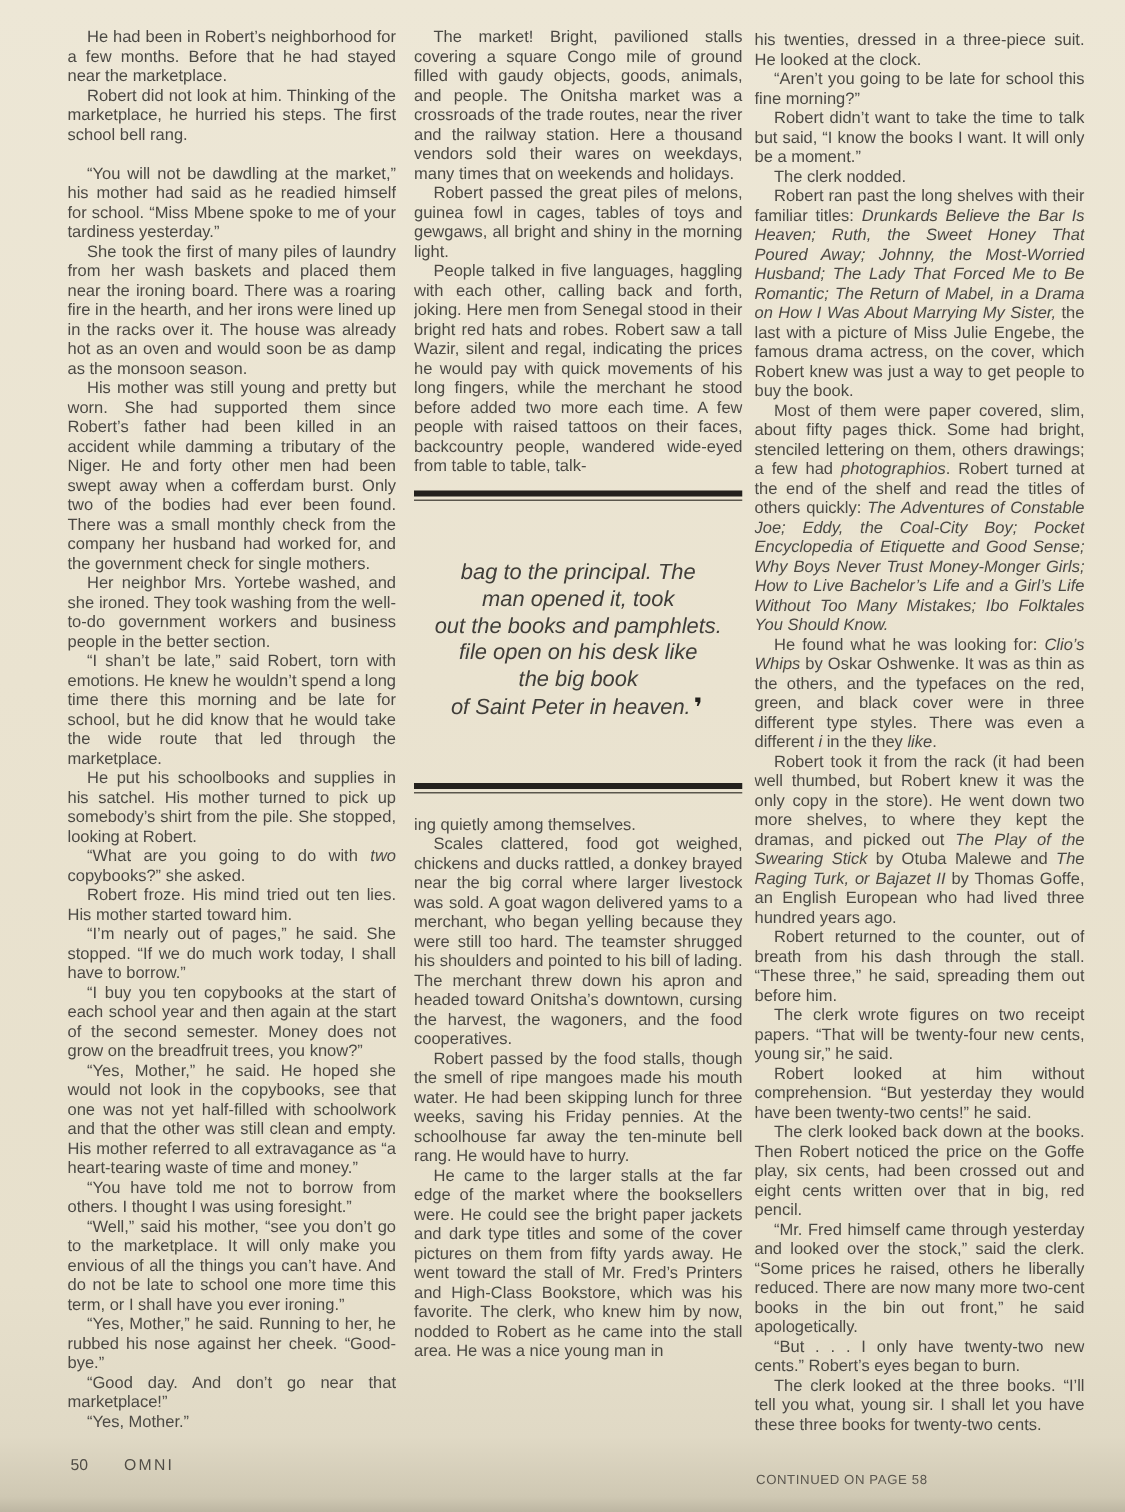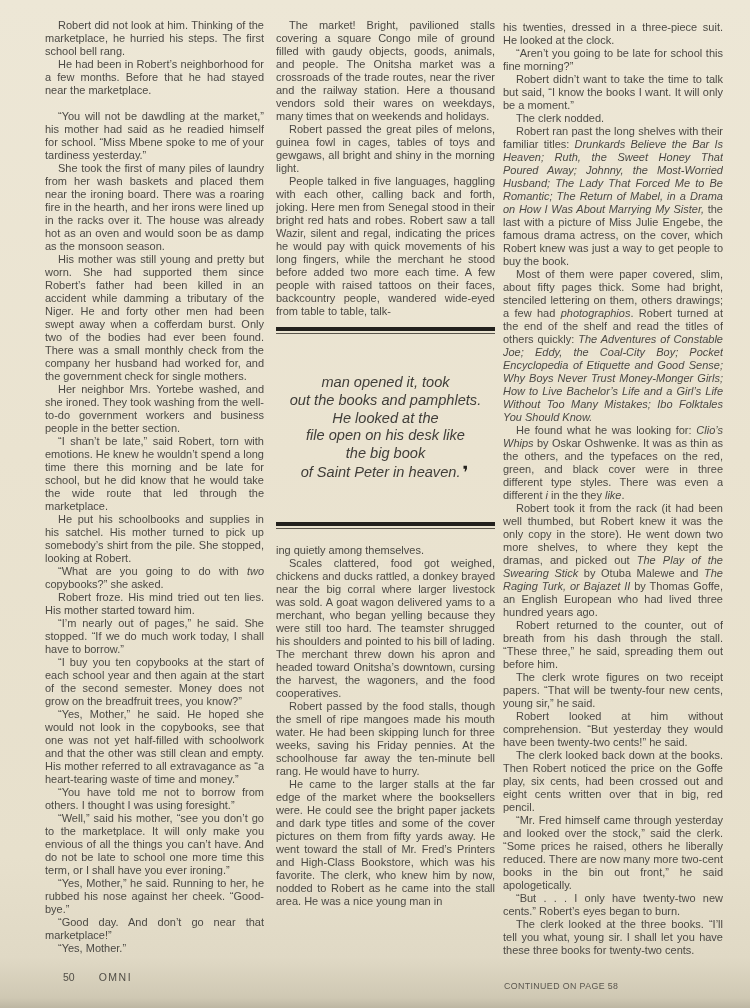--- a/index.html
+++ b/index.html
@@ -27,36 +27,36 @@
     margin-top:40px;text-align:center;font-style:italic;
     font-size:14.6px;line-height:17.8px;color:#403e39;text-indent:0;
   }
   .pq-line{text-indent:0;}
   .qmark{
     font-family:"DejaVu Sans",sans-serif;font-style:normal;font-weight:bold;
     font-size:17px;line-height:1;color:#23211d;padding:0 2px;position:relative;top:1px;
   }
   #col2-bottom{margin-top:15px;}
   .footer-left{
-    position:absolute;left:63px;top:971px;font-size:10.5px;color:#504d46;
+    position:absolute;left:47px;top:971px;font-size:10.5px;color:#504d46;
   }
   .footer-left .mag{margin-left:24px;letter-spacing:1.5px;}
   .footer-right{
     position:absolute;left:504px;top:981px;font-size:8.8px;
     letter-spacing:0.4px;color:#5a564e;
   }
 </style>
 </head>
 <body>
 
 <div class="page">
 
   <div class="col" id="col1">
+      <p class="para"><span>He had been in Robert’s neighborhood for a few months. Before that he had stayed near the marketplace.</span></p>
       <p class="para"><span>Robert did not look at him. Thinking of the marketplace, he hurried his steps. The first school bell rang.</span></p>
-      <p class="para"><span>He had been in Robert’s neighborhood for a few months. Before that he had stayed near the marketplace.</span></p>
       <p class="para spaced"><span>“You will not be dawdling at the market,” his mother had said as he readied himself for school. “Miss Mbene spoke to me of your tardiness yesterday.”</span></p>
       <p class="para"><span>She took the first of many piles of laundry from her wash baskets and placed them near the ironing board. There was a roaring fire in the hearth, and her irons were lined up in the racks over it. The house was already hot as an oven and would soon be as damp as the monsoon season.</span></p>
       <p class="para"><span>His mother was still young and pretty but worn. She had supported them since Robert’s father had been killed in an accident while damming a tributary of the Niger. He and forty other men had been swept away when a cofferdam burst. Only two of the bodies had ever been found. There was a small monthly check from the company her husband had worked for, and the government check for single mothers.</span></p>
       <p class="para"><span>Her neighbor Mrs. Yortebe washed, and she ironed. They took washing from the well-to-do government workers and business people in the better section.</span></p>
       <p class="para"><span>“I shan’t be late,” said Robert, torn with emotions. He knew he wouldn’t spend a long time there this morning and be late for school, but he did know that he would take the wide route that led through the marketplace.</span></p>
       <p class="para"><span>He put his schoolbooks and supplies in his satchel. His mother turned to pick up somebody’s shirt from the pile. She stopped, looking at Robert.</span></p>
       <p class="para"><span>“What are you going to do with </span><em>two</em><span> copybooks?” she asked.</span></p>
       <p class="para"><span>Robert froze. His mind tried out ten lies. His mother started toward him.</span></p>
       <p class="para"><span>“I’m nearly out of pages,” he said. She stopped. “If we do much work today, I shall have to borrow.”</span></p>
       <p class="para"><span>“I buy you ten copybooks at the start of each school year and then again at the start of the second semester. Money does not grow on the breadfruit trees, you know?”</span></p>
@@ -69,23 +69,23 @@
     </div>
 
   <div class="col" id="col2">
     <div id="col2-top">
         <p class="para"><span>The market! Bright, pavilioned stalls covering a square Congo mile of ground filled with gaudy objects, goods, animals, and people. The Onitsha market was a crossroads of the trade routes, near the river and the railway station. Here a thousand vendors sold their wares on weekdays, many times that on weekends and holidays.</span></p>
         <p class="para"><span>Robert passed the great piles of melons, guinea fowl in cages, tables of toys and gewgaws, all bright and shiny in the morning light.</span></p>
         <p class="para"><span>People talked in five languages, haggling with each other, calling back and forth, joking. Here men from Senegal stood in their bright red hats and robes. Robert saw a tall Wazir, silent and regal, indicating the prices he would pay with quick movements of his long fingers, while the merchant he stood before added two more each time. A few people with raised tattoos on their faces, backcountry people, wandered wide-eyed from table to table, talk-</span></p>
       </div>
     <div class="rule top"></div>
     <div class="pullquote">
+        <div class="pq-line">bag to the principal. The</div>
         <div class="pq-line">man opened it, took</div>
         <div class="pq-line">out the books and pamphlets.</div>
-        <div class="pq-line">He looked at the</div>
         <div class="pq-line">file open on his desk like</div>
         <div class="pq-line">the big book</div>
         <div class="pq-line">of Saint Peter in heaven.<span class="qmark">❜</span></div>
       </div>
     <div class="rule bottom"></div>
     <div id="col2-bottom">
         <p class="para noindent"><span>ing quietly among themselves.</span></p>
         <p class="para"><span>Scales clattered, food got weighed, chickens and ducks rattled, a donkey brayed near the big corral where larger livestock was sold. A goat wagon delivered yams to a merchant, who began yelling because they were still too hard. The teamster shrugged his shoulders and pointed to his bill of lading. The merchant threw down his apron and headed toward Onitsha’s downtown, cursing the harvest, the wagoners, and the food cooperatives.</span></p>
         <p class="para"><span>Robert passed by the food stalls, though the smell of ripe mangoes made his mouth water. He had been skipping lunch for three weeks, saving his Friday pennies. At the schoolhouse far away the ten-minute bell rang. He would have to hurry.</span></p>
         <p class="para"><span>He came to the larger stalls at the far edge of the market where the booksellers were. He could see the bright paper jackets and dark type titles and some of the cover pictures on them from fifty yards away. He went toward the stall of Mr. Fred’s Printers and High-Class Bookstore, which was his favorite. The clerk, who knew him by now, nodded to Robert as he came into the stall area. He was a nice young man in</span></p>

